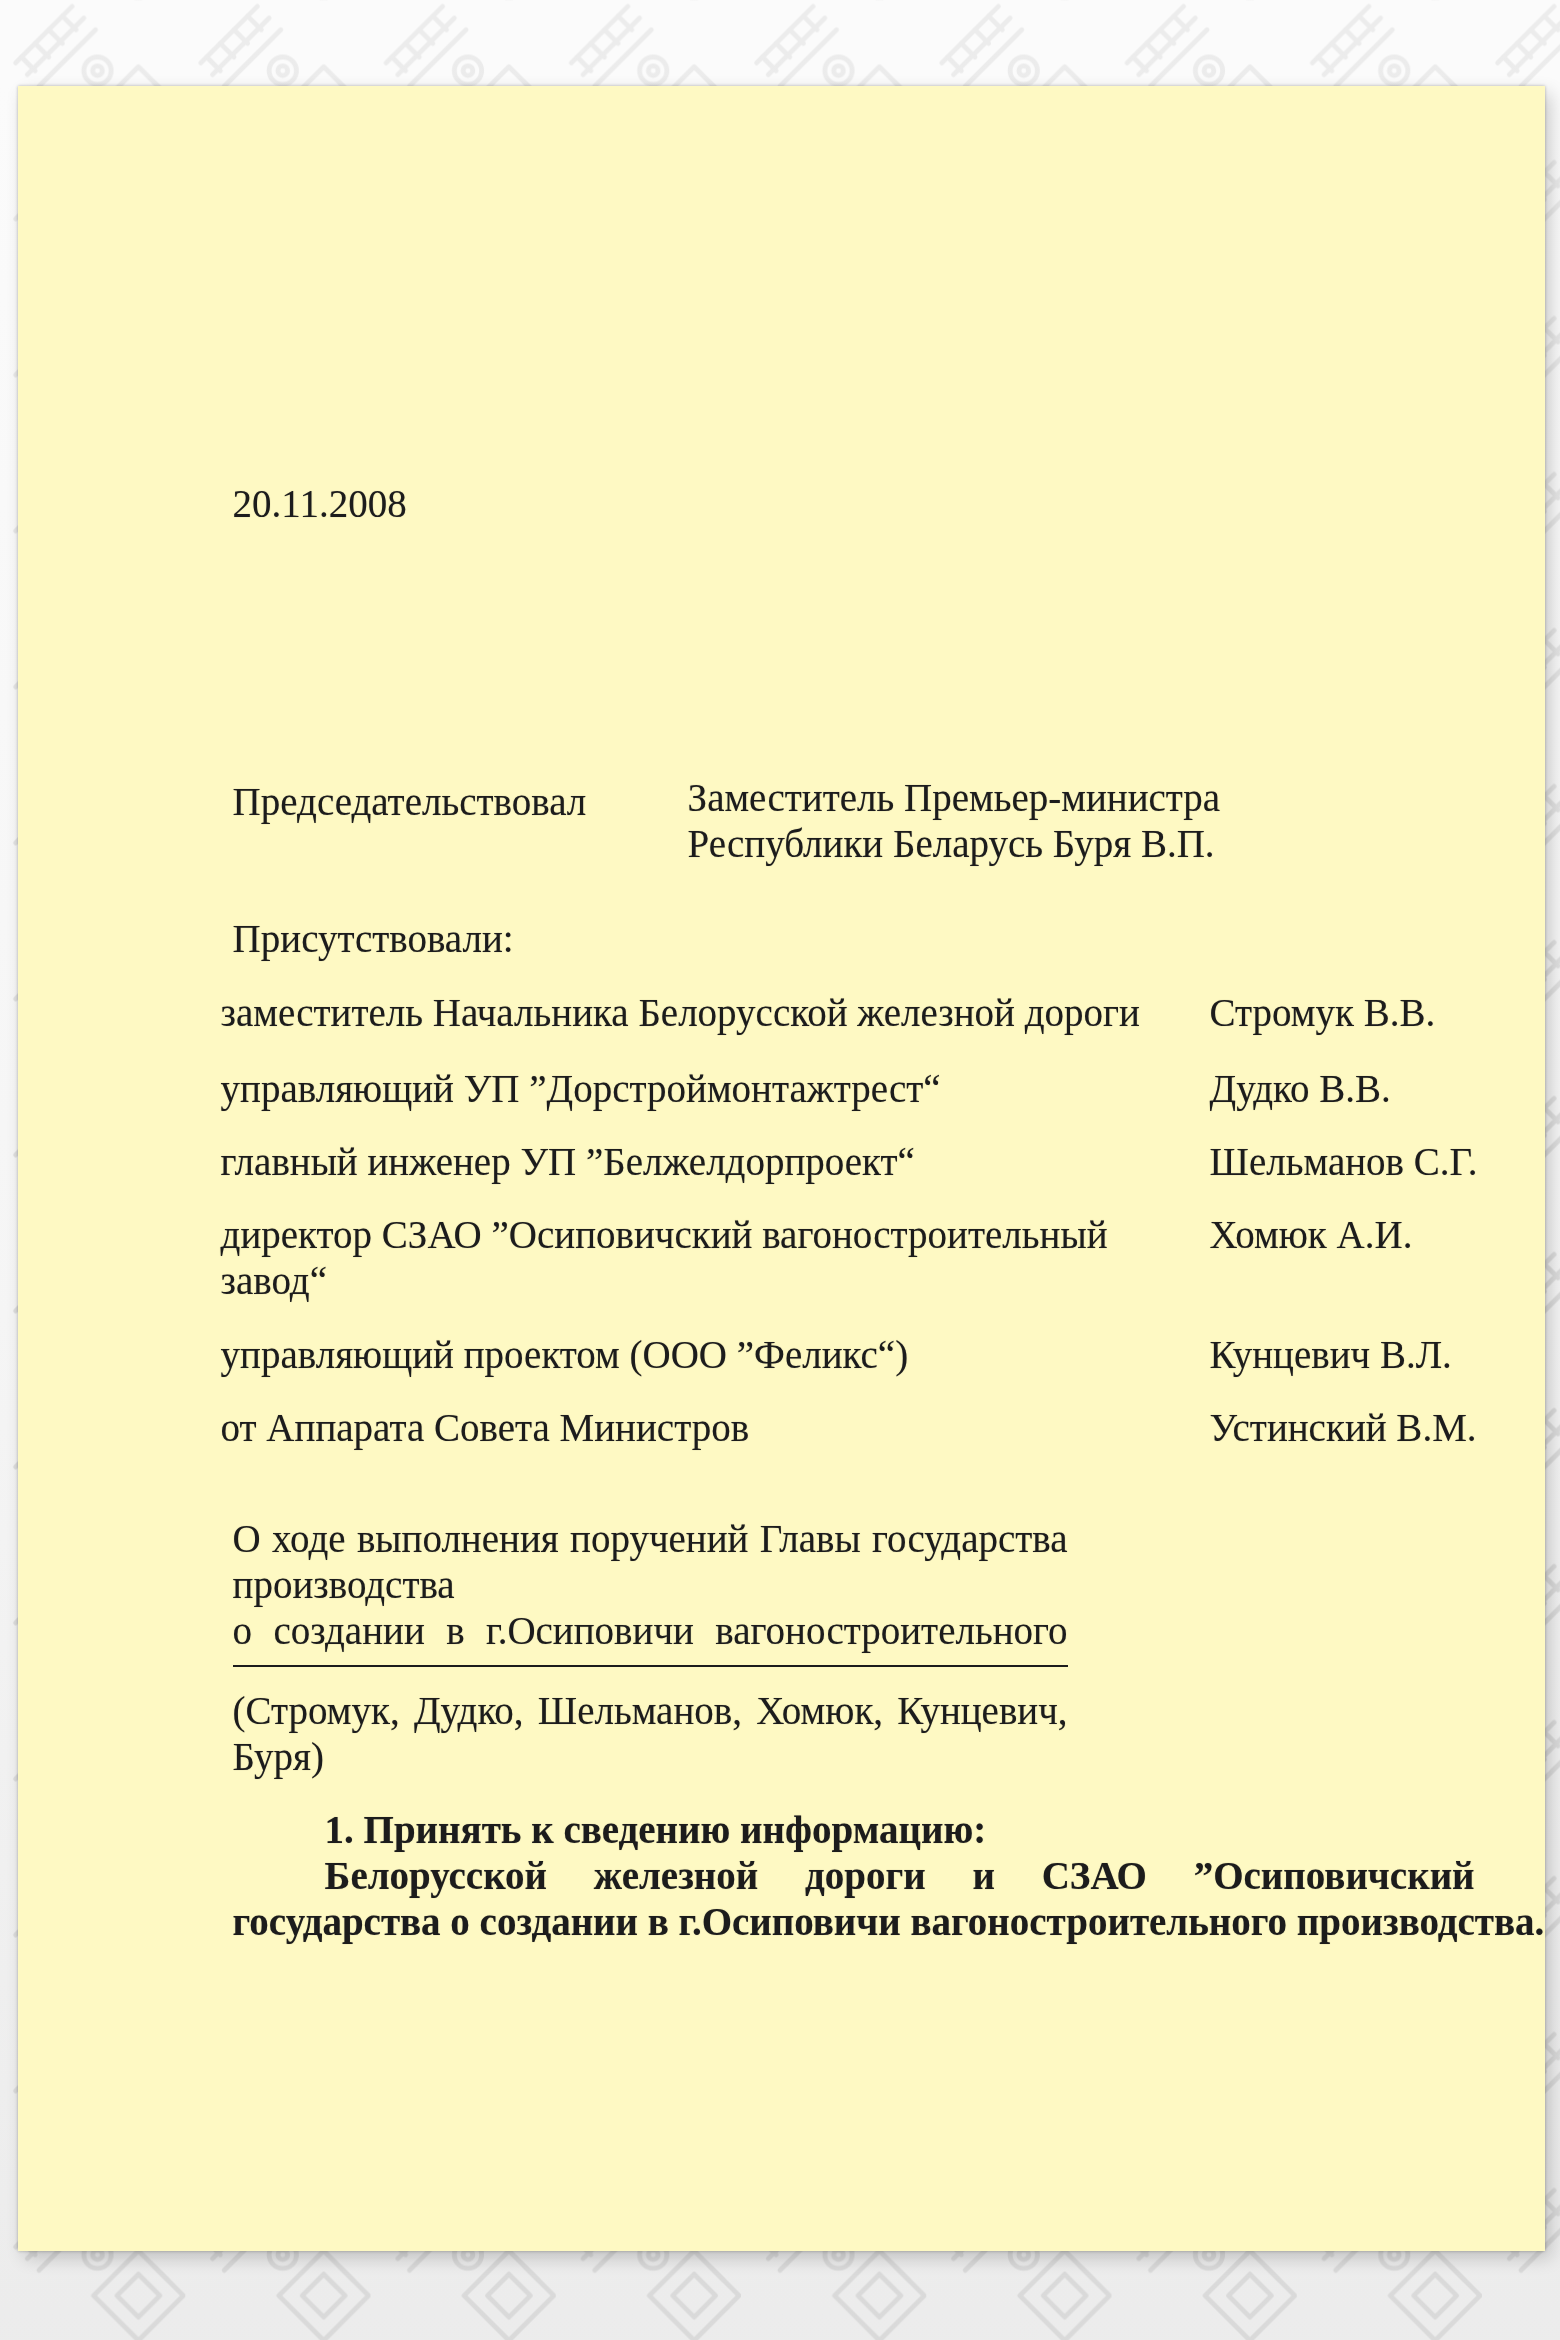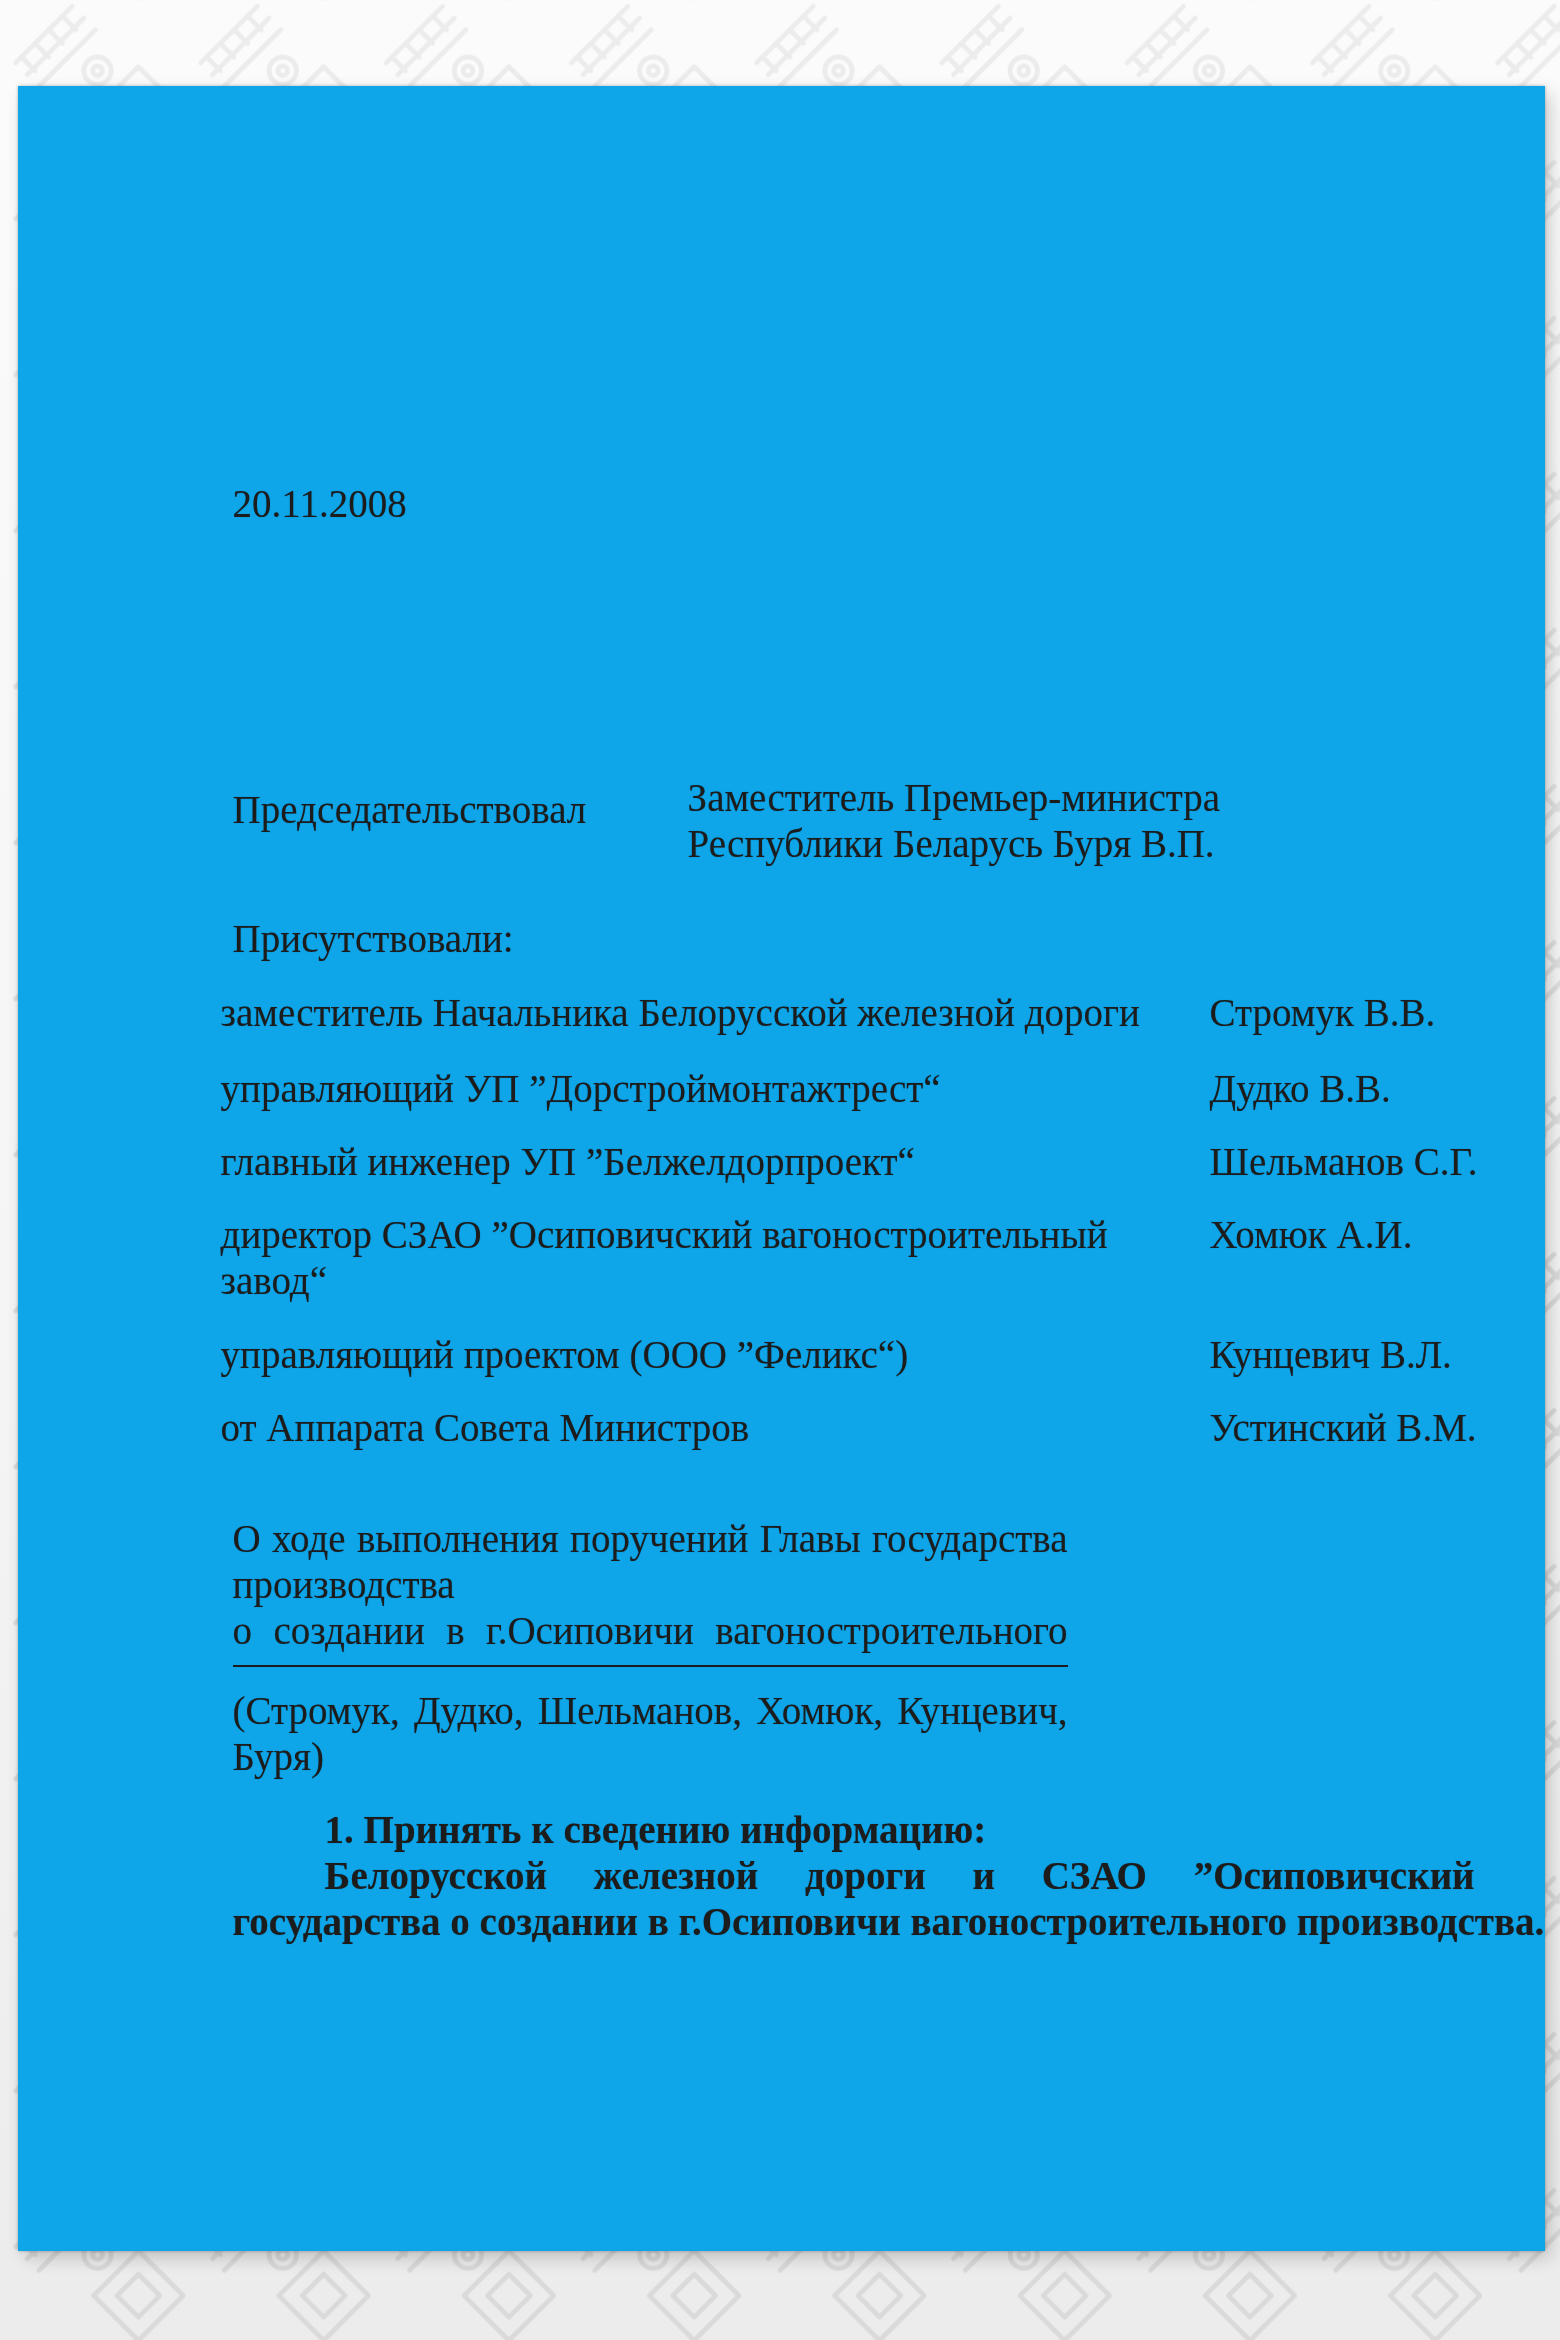--- a/index.html
+++ b/index.html
@@ -6,21 +6,21 @@
   body{
     width:1560px;height:2341px;position:relative;overflow:hidden;
     background:#f7f7f7;
     font-family:"Liberation Serif","DejaVu Serif",serif;
   }
   .bg-wrap{position:absolute;left:0;top:0;width:1560px;height:2341px;}
   .bg-shade{position:absolute;left:0;top:0;width:1560px;height:2341px;
     background:linear-gradient(180deg, rgba(255,255,255,0.55) 0%, rgba(240,240,240,0.25) 55%, rgba(222,222,222,0.45) 100%);}
   .page{
     position:absolute;left:17.6px;top:86px;width:1527px;height:2165px;
-    background:#0ea5e9;
+    background:#fef9c3;
     box-shadow:0 0 2.9px rgba(0,0,0,0.28), 5.9px 6.8px 17.6px rgba(0,0,0,0.20);
   }
   .abs{position:absolute;}
   .line{font-size:39px;line-height:46px;color:#1c1c1c;white-space:nowrap;
         text-shadow:0 0 1px rgba(20,20,20,0.35);}
   .jl{white-space:normal;text-align:justify;text-align-last:justify;}
   .indent{text-indent:92px;}
   .subject-block{width:835px;}
   .rule{border-top:2.9px solid #1c1c1c;margin-top:10.7px;height:0;}
   .note-block{margin-top:21px;}
@@ -57,21 +57,21 @@
     <rect x="0" y="0" width="1600" height="2400" fill="url(#wall)"></rect>
   </svg>
   <div class="bg-shade"></div>
 </div>
 
 <div class="page">
 
   <div class="abs line" style="left:215px;top:395px;">20.11.2008</div>
 
   <div class="abs" style="left:0;top:689px;width:1527px;">
-    <div class="abs line" style="left:215px;top:12px;">Председательствовал</div>
+    <div class="abs line" style="left:215px;top:4px;">Председательствовал</div>
     <div class="abs" style="left:670px;top:0;">
       <div class="line">Заместитель Премьер-министра</div>
       <div class="line">Республики Беларусь Буря В.П.</div>
     </div>
   </div>
 
   <div class="abs line" style="left:215px;top:830px;">Присутствовали:</div>
 
   <div class="att-row" style="top:904px;">
     <div class="role-col">

